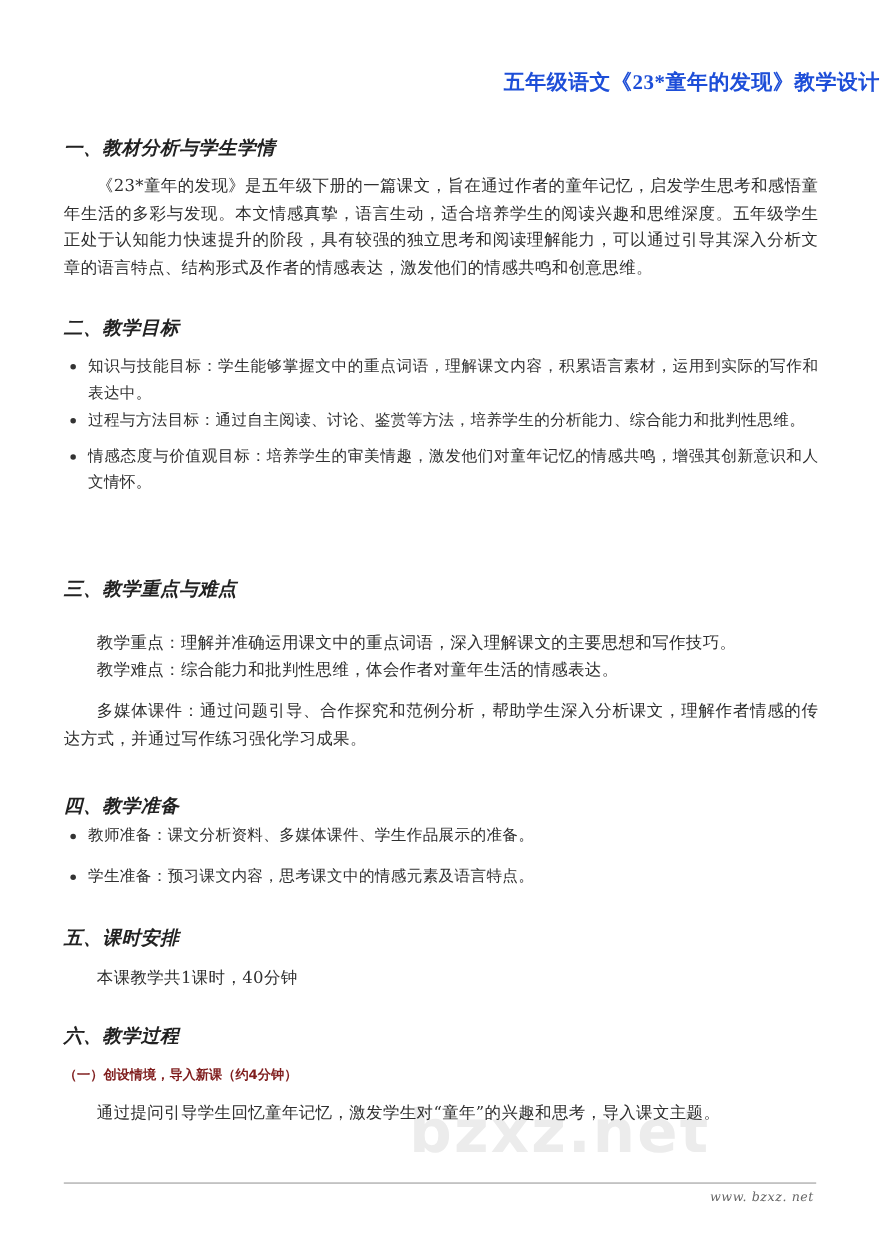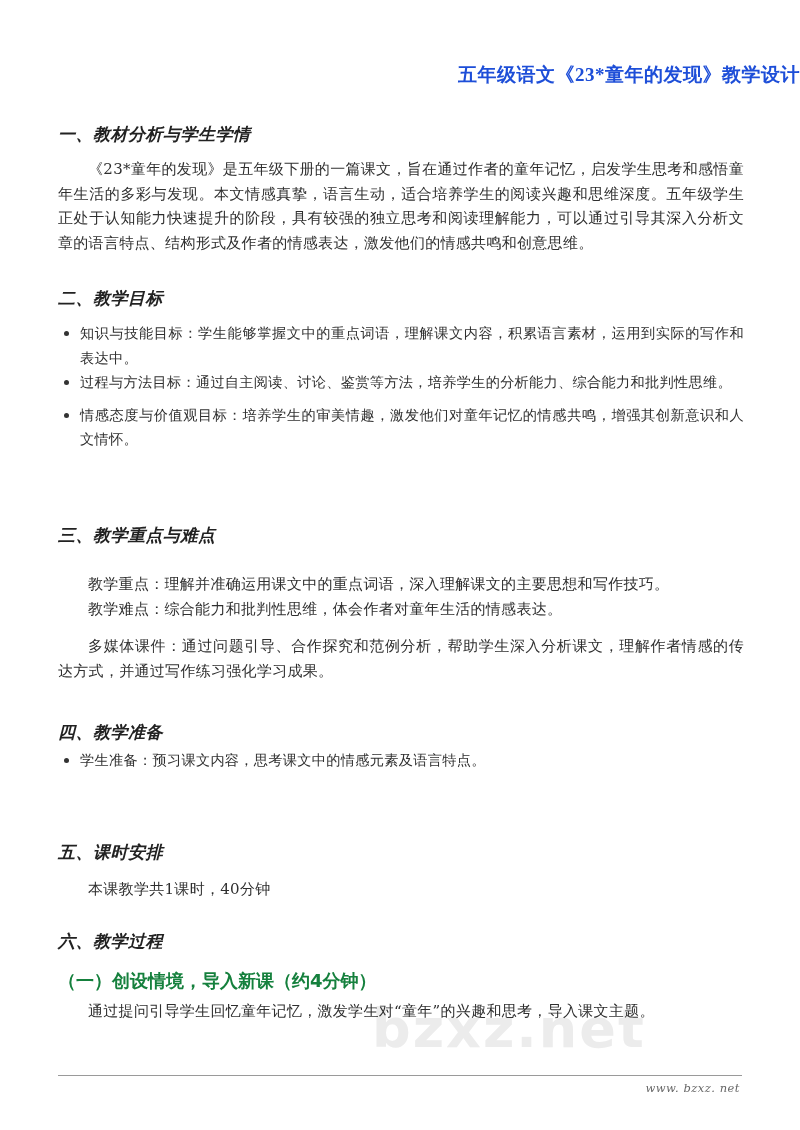--- a/index.html
+++ b/index.html
@@ -39,22 +39,22 @@
       font-size: 17px;
       color: #222;
       letter-spacing: 0.5px;
       font-style: italic;
     }
     .h2 {
       position: absolute;
       left: 58px;
       font-family: "DejaVu Sans", "Liberation Sans", sans-serif;
       font-weight: bold;
-      font-size: 18px;
-      color: #15803d;
+      font-size: 12px;
+      color: #7f1d1d;
     }
     .para {
       position: absolute;
       left: 58px;
       width: 686px;
       font-size: 15px;
       line-height: 24.5px;
       text-indent: 30px;
       color: #2f2f2f;
       text-align: justify;
@@ -149,20 +149,24 @@
       </li>
     </ul>
 
     <div class="h1" style="top:524px;">三、教学重点与难点</div>
     <div class="para" style="top:572px;">教学重点：理解并准确运用课文中的重点词语，深入理解课文的主要思想和写作技巧。</div>
     <div class="para" style="top:597px;">教学难点：综合能力和批判性思维，体会作者对童年生活的情感表达。</div>
     <div class="para" style="top:634px;">多媒体课件：通过问题引导、合作探究和范例分析，帮助学生深入分析课文，理解作者情感的传达方式，并通过写作练习强化学习成果。</div>
 
     <div class="h1" style="top:710px;margin-top:11px;">四、教学准备</div>
     <ul class="ul" style="top:748px;">
+      <li class="li" style="margin-bottom:12px;">
+        <span class="bullet"></span>
+        <span>教师准备：课文分析资料、多媒体课件、学生作品展示的准备。</span>
+      </li>
       <li class="li">
         <span class="bullet"></span>
         <span>学生准备：预习课文内容，思考课文中的情感元素及语言特点。</span>
       </li>
     </ul>
 
     <div class="h1" style="top:841px;">五、课时安排</div>
     <div class="para" style="top:877px;">本课教学共1课时，40分钟</div>
 
     <div class="h1" style="top:930px;">六、教学过程</div>

